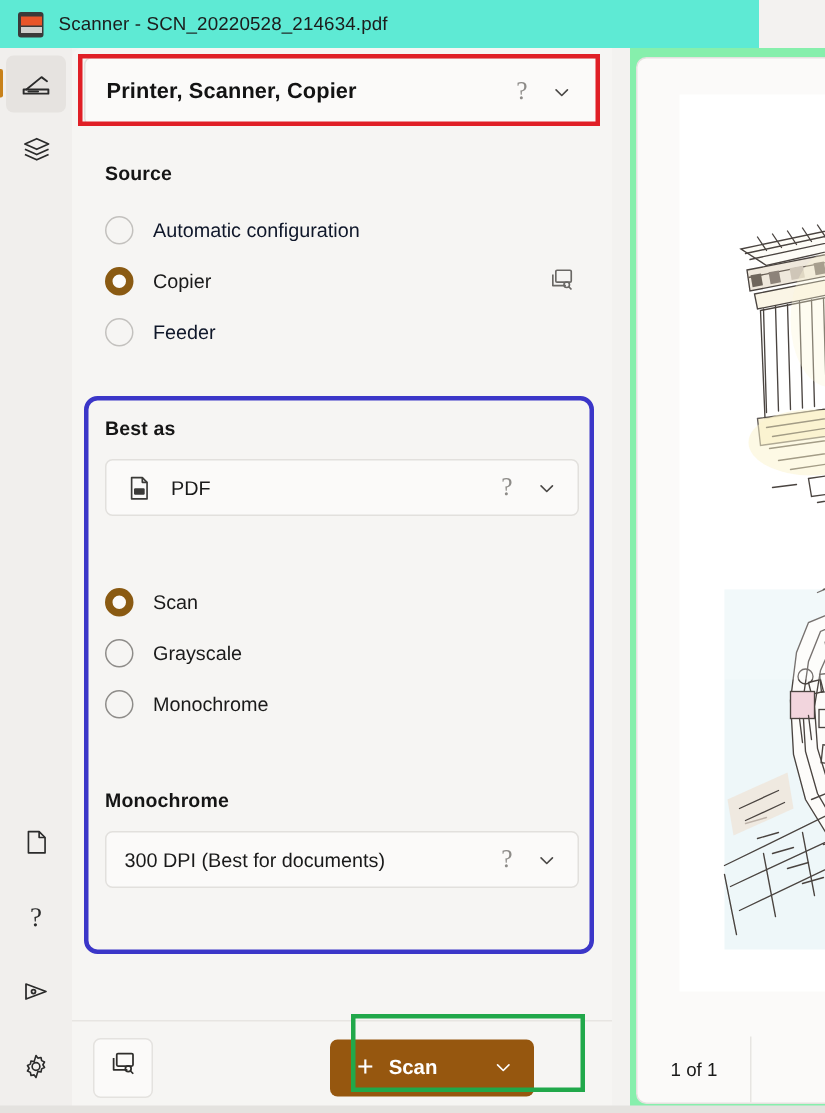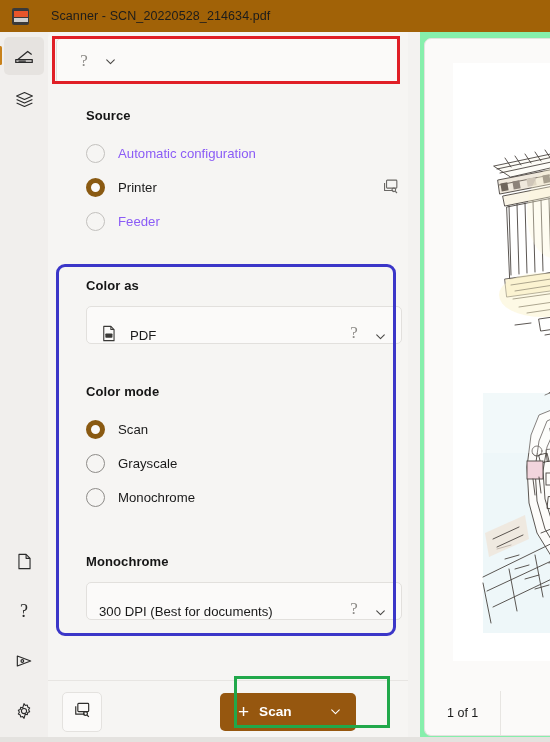--- a/index.html
+++ b/index.html
@@ -12,25 +12,25 @@
   }
   .app {
     position: relative;
     width: 550px; height: 742px;
     background: #f3f2f0;
   }
 
   
   .titlebar {
     position: absolute; left: 0; top: 0;
-    width: 550px; height: 32px;
-    background: #a16207;
+    width: 506px; height: 32px;
+    background: #5eead4;
     display: flex; align-items: center;
     padding-left: 12px;
-    gap: 22px;
+    gap: 10px;
   }
   .app-icon {
     width: 17px; height: 17px;
     border-radius: 2px;
     background: #3a3a3a;
     position: relative;
     flex: 0 0 auto;
   }
   .app-icon::before {
     content: ""; position: absolute;
@@ -102,21 +102,21 @@
     font-size: 17px; color: #8d8b88;
     width: 26px; text-align: center;
     font-family: "Liberation Serif", serif;
   }
   .chev {
     width: 26px; display: flex; align-items: center; justify-content: center;
     color: #4a4846;
   }
 
   .panel-body {
-    position: absolute; left: 24px; top: 62px;
+    position: absolute; left: 8px; top: 62px;
     width: 344px; bottom: 60px;
     padding: 14px 14px 0 14px;
   }
   .group-label {
     font-size: 13px; font-weight: 700; color: #151515;
     margin-bottom: 13px;
     letter-spacing: .1px;
   }
   .radio-row {
     display: flex; align-items: center;
@@ -129,32 +129,32 @@
     border: 1.6px solid #8e8c89;
     background: transparent;
     flex: 0 0 auto;
   }
   .radio.checked {
     border: 5.5px solid #8a5a12;
     background: #fbfaf9;
   }
   .radio.dim { border-color: #c3c1be; }
   .radio-label { font-size: 13.2px; color: #1a1a1a; }
-  .radio-label.dim { color: #8b5cf6; }
+  .radio-label.dim { color: #0f172a; }
   .row-action {
     position: absolute; right: 2px; top: 7px;
     color: #6a6865;
   }
 
   .field {
     width: 100%; height: 38px;
     background: #fbfaf9;
     border: 1px solid #e2e0dd;
     border-radius: 5px;
-    display: flex; align-items: flex-end;
+    display: flex; align-items: center;
     padding: 0 8px 0 12px;
   }
   .field .fval { flex: 1 1 auto; font-size: 13.2px; color: #1a1a1a; }
   .field .ficon { margin-right: 12px; display: flex; align-items: center; color:#3b3a38; }
   .gap-40 { height: 40px; }
 
   
   .actionbar {
     position: absolute; left: 48px; bottom: 0;
     width: 360px; height: 62px;
@@ -312,78 +312,78 @@
             <path d="M12 3.2l1.5 2.1 2.5-.5.5 2.5 2.3 1.1-1.3 2.2 1.3 2.2-2.3 1.1-.5 2.5-2.5-.5L12 20.8l-1.5-2.1-2.5.5-.5-2.5-2.3-1.1 1.3-2.2-1.3-2.2 2.3-1.1.5-2.5 2.5.5z"></path>
           </svg>
         </span>
       </div>
     </div>
   </div>
 
   <div class="settings">
 
     <div class="dev-header">
+      <div class="dev-name">Printer, Scanner, Copier</div>
       <div class="qmark">?</div>
       <div class="chev">
         <svg width="13" height="13" viewBox="0 0 24 24" fill="none" stroke="#4a4846" stroke-width="2" stroke-linecap="round" stroke-linejoin="round">
             <path d="M5 9l7 7 7-7"></path>
           </svg>
       </div>
     </div>
 
     <div class="panel-body">
 
       <div class="group-label">Source</div>
 
       <div class="radio-row">
         <span class="radio dim"></span>
         <span class="radio-label dim">Automatic configuration</span>
       </div>
 
       <div class="radio-row">
         <span class="radio checked"></span>
-        <span class="radio-label">Printer</span>
+        <span class="radio-label">Copier</span>
         <span class="row-action">
           <svg width="19" height="19" viewBox="0 0 24 24" fill="none" stroke="#6a6865" stroke-width="1.4" stroke-linejoin="round">
             <rect x="7" y="4" width="13" height="10" rx="1"></rect>
             <path d="M4.5 7.5v9.5h11"></path>
             <circle cx="16.2" cy="16.2" r="2.3"></circle>
             <path d="M18 18l2.2 2.2"></path>
           </svg>
         </span>
       </div>
 
       <div class="radio-row">
         <span class="radio dim"></span>
         <span class="radio-label dim">Feeder</span>
       </div>
 
       <div class="gap-40"></div>
 
-      <div class="group-label">Color as</div>
+      <div class="group-label">Best as</div>
       <div class="field">
         <span class="ficon">
           <svg width="19" height="19" viewBox="0 0 24 24" fill="none" stroke="#3b3a38" stroke-width="1.4" stroke-linejoin="round">
             <path d="M6 3h9l4 4v14H6z"></path>
             <path d="M15 3v4h4"></path>
             <rect x="8" y="12" width="9" height="5.5" rx="1" fill="#3b3a38" stroke="none"></rect>
           </svg>
         </span>
         <span class="fval">PDF</span>
         <span class="qmark">?</span>
         <span class="chev">
           <svg width="13" height="13" viewBox="0 0 24 24" fill="none" stroke="#4a4846" stroke-width="2" stroke-linecap="round" stroke-linejoin="round">
               <path d="M5 9l7 7 7-7"></path>
             </svg>
         </span>
       </div>
 
       <div class="gap-40"></div>
 
-      <div class="group-label">Color mode</div>
 
       <div class="radio-row">
         <span class="radio checked"></span>
         <span class="radio-label">Scan</span>
       </div>
       <div class="radio-row">
         <span class="radio"></span>
         <span class="radio-label">Grayscale</span>
       </div>
       <div class="radio-row">

